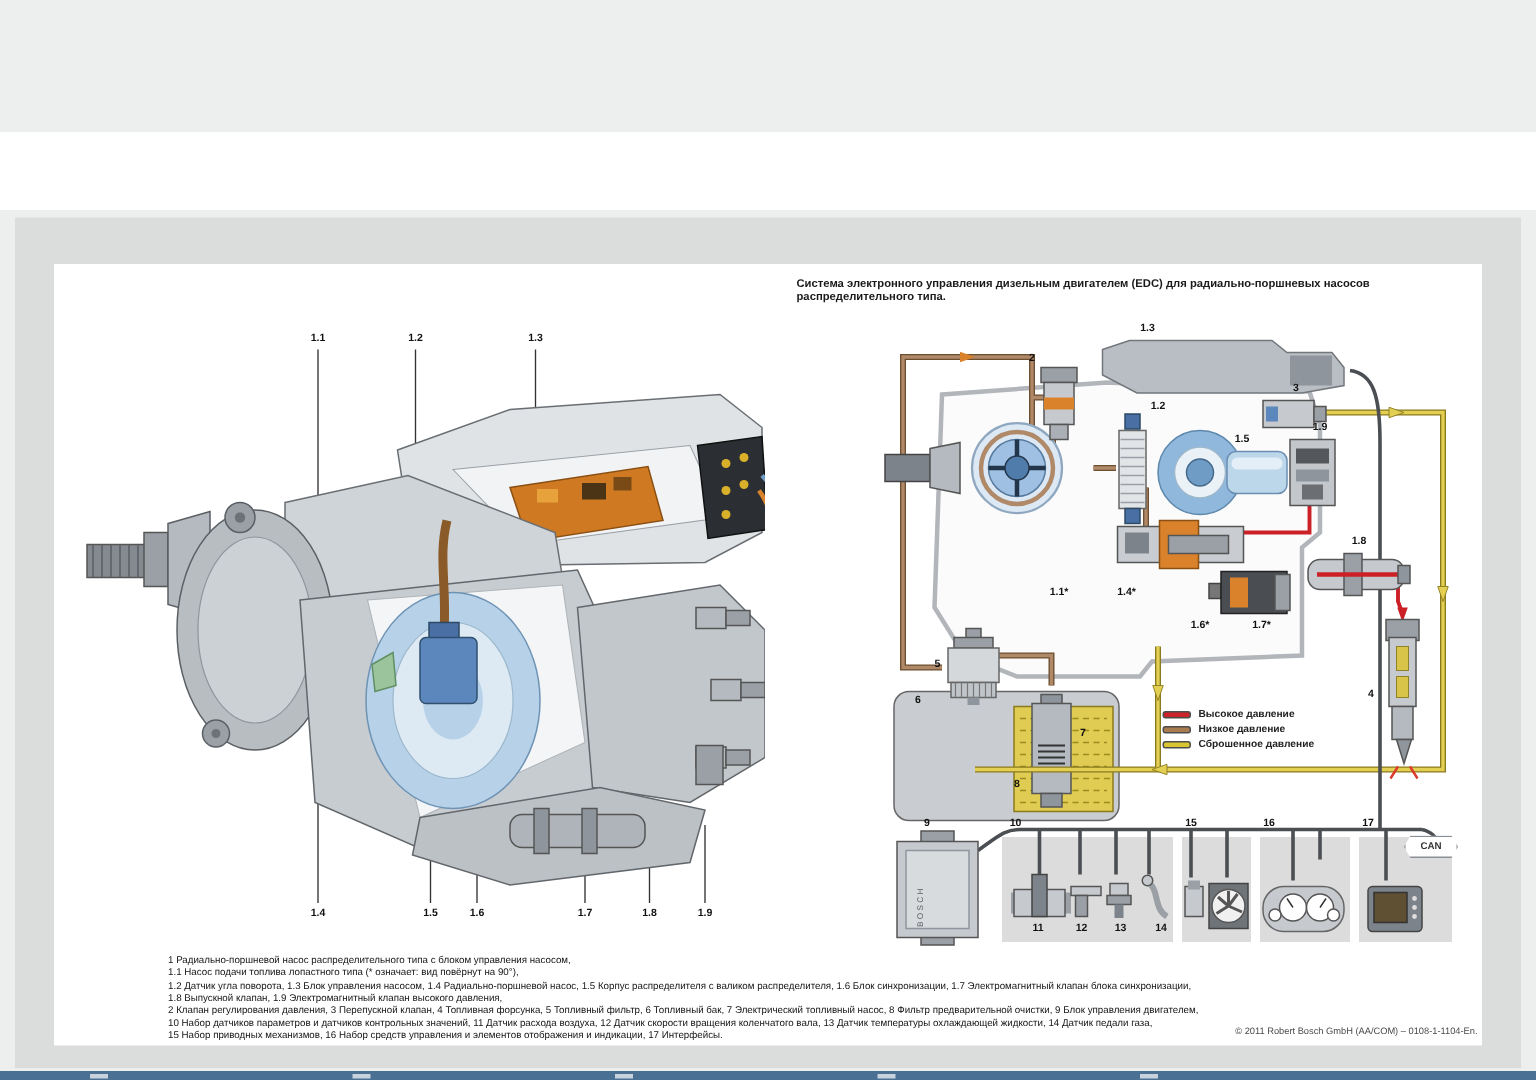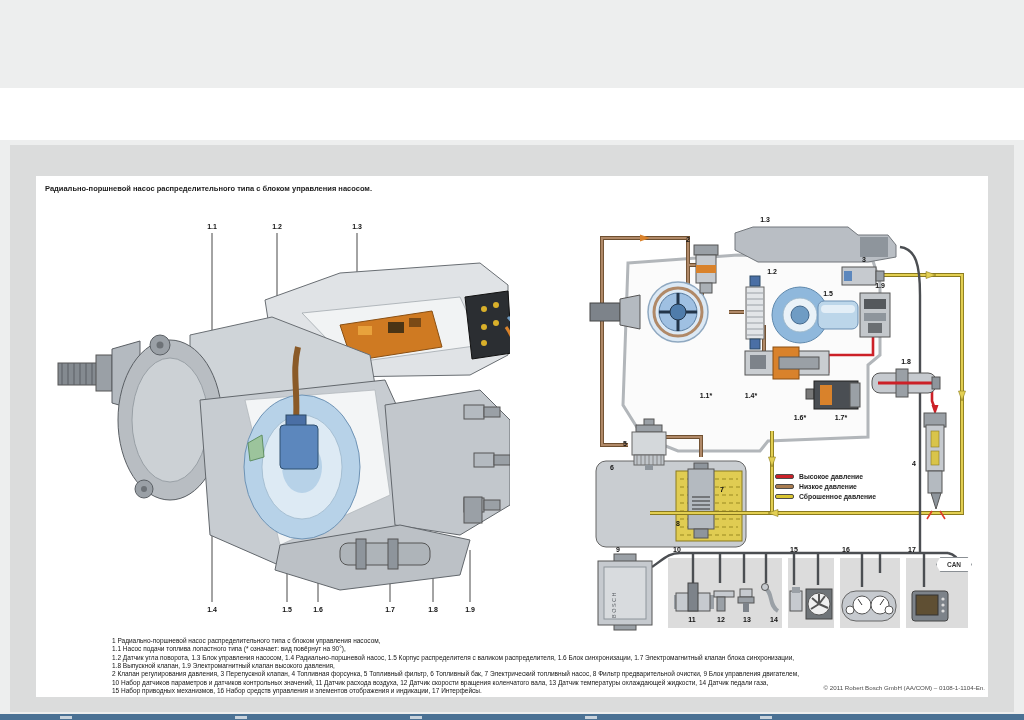--- a/index.html
+++ b/index.html
@@ -56,21 +56,21 @@
         <rect x="25.5" y="13" width="5" height="18" fill="#8e959c"></rect>
         <rect x="17" y="19.5" width="10" height="5" fill="#8e959c"></rect>
       </svg>
       <span class="boschword">BOSCH</span>
     </div>
   </div>
 
   <div class="graypanel"></div>
   <div class="whitepanel"></div>
 
-  <div class="cap cap-left">Радиально-поршневой насос распределительного типа с блоком управления насосом.</div>
+  <div class="cap cap-right">Система электронного управления дизельным двигателем (EDC) для радиально-поршневых насосов распределительного типа.</div>
 
   <div class="fig fig-left">
     <svg width="470" height="430" viewBox="0 0 470 430">
 
       <g stroke="#333" stroke-width="0.9">
         <line x1="172" y1="28" x2="172" y2="198"></line>
           <line x1="237" y1="28" x2="237" y2="150"></line>
         <line x1="317" y1="28" x2="317" y2="75"></line>
           <line x1="172" y1="397" x2="172" y2="330"></line>
         <line x1="247" y1="397" x2="247" y2="345"></line>

